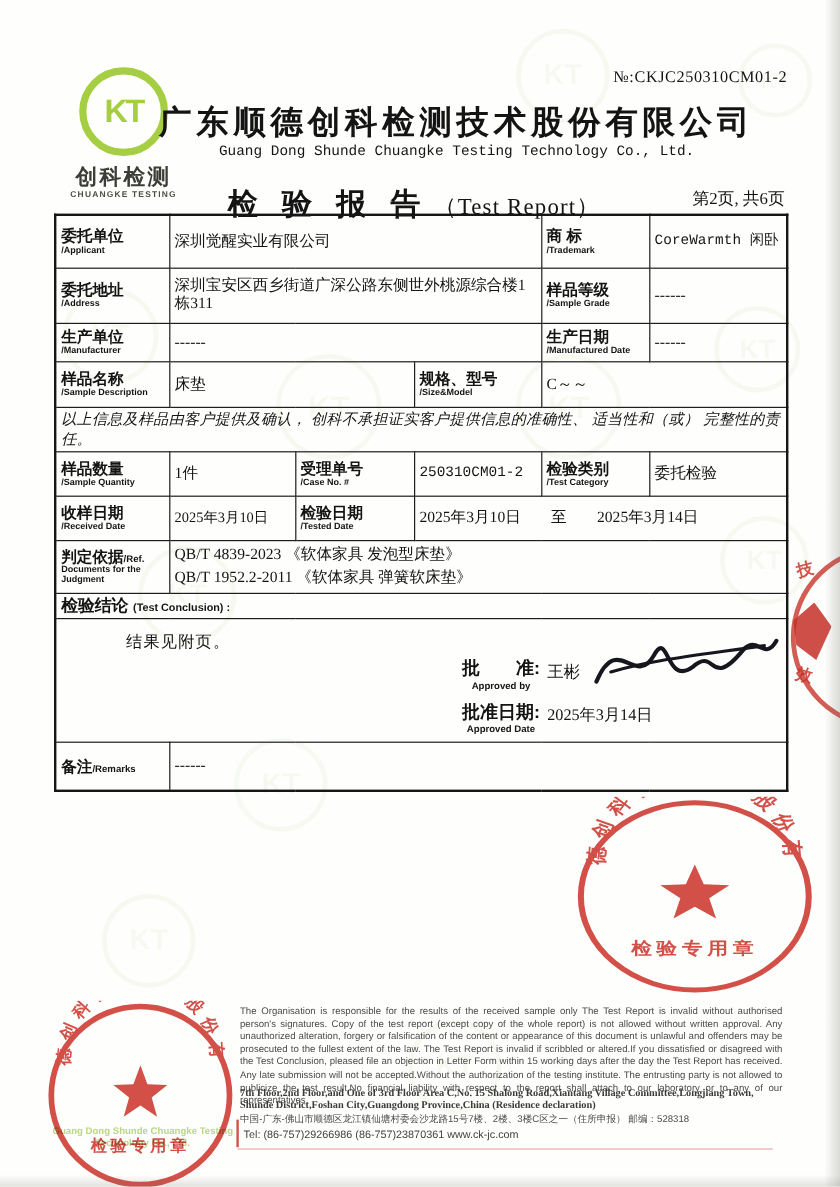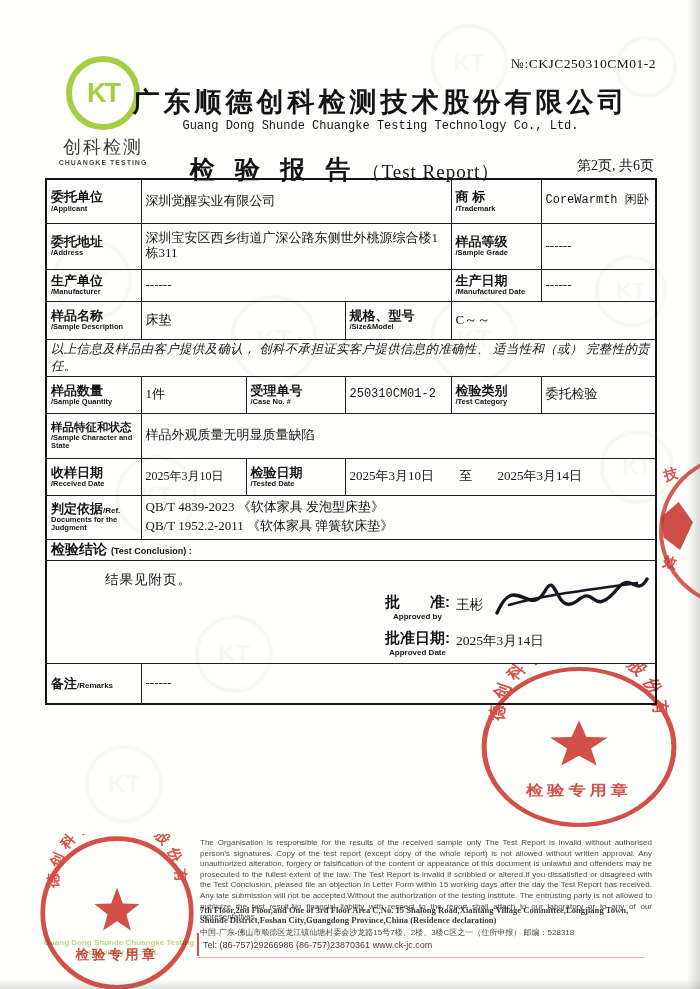--- a/index.html
+++ b/index.html
@@ -15,21 +15,21 @@
         font-weight:bold; opacity:.06; }
   
   .report-no { position:absolute; top:56px; right:44px; font-size:13.5px; letter-spacing:.5px;
                font-family:"Liberation Serif","DejaVu Serif",serif;margin-left:31px; }
   .logo { position:absolute; left:48px; top:56px; width:110px; text-align:center; }
   .logo-ring { width:62px; height:62px; margin:0 auto; border:6px solid #a6ce43; border-radius:50%;
                display:flex; align-items:center; justify-content:center; }
   .logo-kt { font-family:"Liberation Sans","DejaVu Sans",sans-serif; font-weight:bold;
              font-size:27px; color:#a6ce43; letter-spacing:-2px; }
   .logo-cn { margin-top:5px; font-family:"Liberation Sans","DejaVu Sans",sans-serif;
-             font-weight:normal; font-size:18px; letter-spacing:2px; color:#3d3d38; }
+             font-weight:bold; font-size:18px; letter-spacing:2px; color:#3d3d38; }
   .logo-en { font-family:"Liberation Sans","DejaVu Sans",sans-serif; font-weight:bold;
              font-size:7px; letter-spacing:1px; color:#4c4c46; }
   .company-cn { position:absolute; left:128px; top:84px; width:505px; text-align:center;
                 font-size:27px; font-weight:bold; letter-spacing:4px; white-space:nowrap; }
   .company-en { position:absolute; left:128px; top:119px; width:505px; text-align:center;
                 font-family:"Liberation Mono","DejaVu Sans Mono",monospace; font-size:12px; }
   .title-line { position:absolute; left:105px; top:153px; width:480px; text-align:center; white-space:nowrap; }
   .title-cn { font-size:25px; font-weight:bold; letter-spacing:7px; }
   .title-en { font-size:19px; letter-spacing:1px; }
   .page-info { position:absolute; top:157px; right:46px; font-size:14px; }
@@ -218,27 +218,20 @@
       <td class="lbl">
             <span class="cn">受理单号</span>
             <span class="en">/Case No. #</span>
           </td>
       <td class="val mono">250310CM01-2</td>
       <td class="lbl">
             <span class="cn">检验类别</span>
             <span class="en">/Test Category</span>
           </td>
       <td class="val">委托检验</td>
-    </tr>
-    <tr style="height:45px">
-      <td class="lbl">
-            <span class="cn" style="font-size:11.5px">样品特征和状态</span>
-            <span class="en">/Sample Character and State</span>
-          </td>
-      <td class="val" colspan="5">样品外观质量无明显质量缺陷</td>
     </tr>
     <tr style="height:37px">
       <td class="lbl">
             <span class="cn">收样日期</span>
             <span class="en">/Received Date</span>
           </td>
       <td class="val" style="font-size:12px">2025年3月10日</td>
       <td class="lbl">
             <span class="cn">检验日期</span>
             <span class="en">/Tested Date</span>

